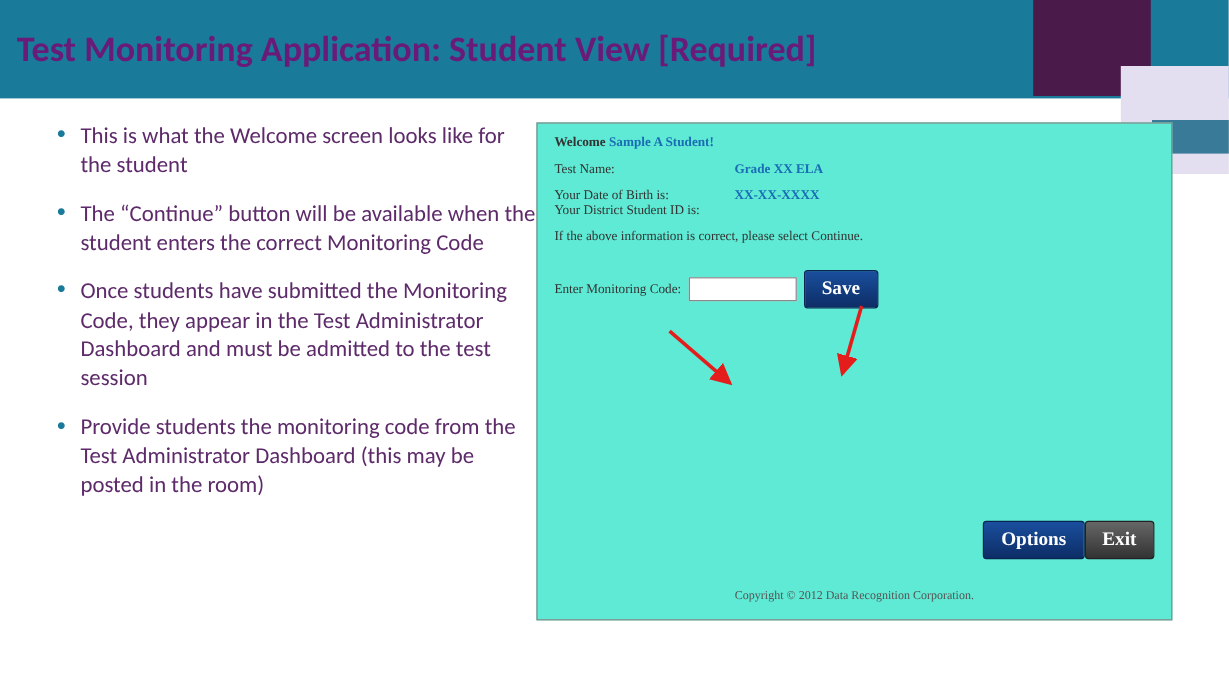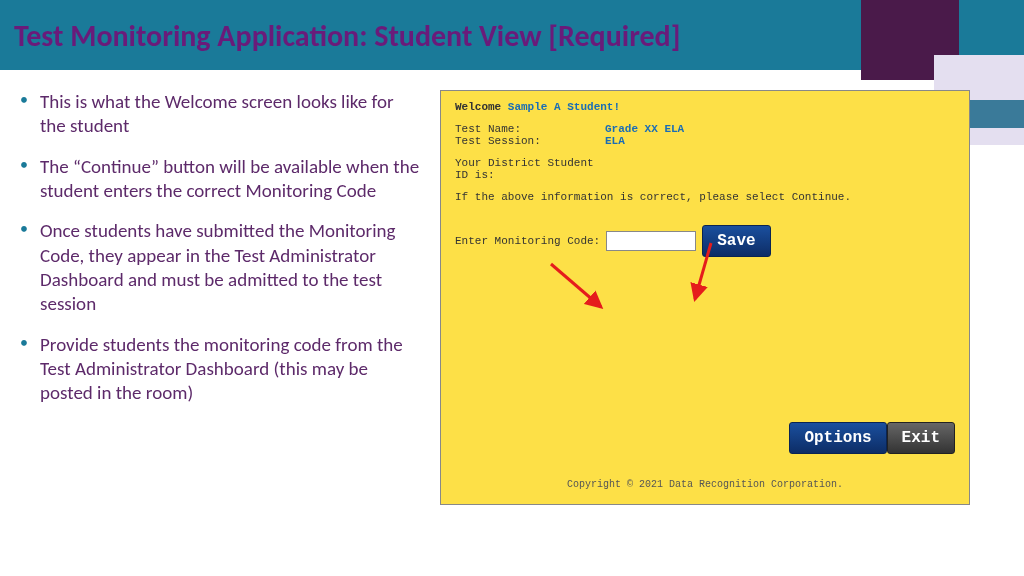--- a/index.html
+++ b/index.html
@@ -6,21 +6,21 @@
   body {
     width: 1024px;
     height: 576px;
     background: #ffffff;
     font-family: "Segoe UI", Calibri, Arial, sans-serif;
     overflow: hidden;
     position: relative;
   }
   .header-bar {
     background: #1a7a99;
-    height: 70px;
+    height: 82px;
     width: 100%;
     position: relative;
     display: flex;
     align-items: center;
     padding-left: 14px;
   }
   .slide-title {
     color: #6a1b7a;
     font-size: 30px;
     font-weight: 700;
@@ -32,22 +32,21 @@
     background: #4a1a4a;
   }
   .deco-light {
     position: absolute;
     top: 55px; right: -10px;
     width: 100px; height: 90px;
     background: #e4dff0;
   }
   .content {
     display: flex;
-    padding: 20px 10px 10px 0;
-    gap: 20px;
+    padding: 20px 10px 10px 27px;
     position: relative;
   }
   .bullets {
     width: 420px;
     padding-left: 20px;
   }
   .bullets ul { list-style: none; }
   .bullets li {
     color: #5d2a6a;
     font-size: 19px;
@@ -61,26 +60,26 @@
     color: #1a7a99;
     position: absolute;
     left: 0;
     top: 0;
     font-size: 16px;
   }
   .screenshot {
     border: 1px solid #888;
     width: 530px;
     height: 415px;
-    background: #fde047;
+    background: #5eead4;
     font-size: 11px;
     color: #333;
     padding: 10px 14px;
     position: relative;
-    font-family: Liberation Mono, monospace;
+    font-family: Liberation Serif, serif;
   }
   .welcome-line { font-weight: 700; margin-bottom: 10px; }
   .welcome-line .name { color: #1a6db5; }
   .intro { margin-bottom: 10px; }
   .info-block { margin-bottom: 10px; }
   .info-row { display: flex; align-items: center; }
   .info-label { width: 150px; }
   .info-value { color: #1a6db5; font-weight: 700; }
   .instr { margin-bottom: 6px; }
   .code-row {
@@ -154,27 +153,27 @@
     <div class="welcome-line">
       <span>Welcome </span><span class="name">Sample A Student!</span>
     </div>
 
 
     <div class="info-block">
       <div class="info-row">
         <span class="info-label">Test Name:</span>
         <span class="info-value">Grade XX ELA</span>
       </div>
+    </div>
+
+    <div class="info-block">
       <div class="info-row">
-        <span class="info-label">Test Session:</span>
-        <span class="info-value">ELA</span>
+        <span class="info-label">Your Date of Birth is:</span>
+        <span class="info-value">XX-XX-XXXX</span>
       </div>
-    </div>
-
-    <div class="info-block">
       <div class="info-row">
         <span class="info-label">Your District Student ID is:</span>
         <span class="info-value"></span>
       </div>
     </div>
 
     <div class="instr">If the above information is correct, please select Continue.</div>
 
     <div class="code-row">
       <span>Enter Monitoring Code:</span>
@@ -197,16 +196,16 @@
           </marker>
         </defs>
       <line x1="28" y1="2" x2="12" y2="58" stroke="#e51c1c" stroke-width="3" marker-end="url(#ah2)"></line>
     </svg>
 
     <div class="bottom-btns">
       <div class="btn">Options</div>
       <div class="btn exit">Exit</div>
     </div>
 
-    <div class="copyright">Copyright © 2021 Data Recognition Corporation.</div>
+    <div class="copyright">Copyright © 2012 Data Recognition Corporation.</div>
   </div>
 
 </div>
 
 </body></html>

